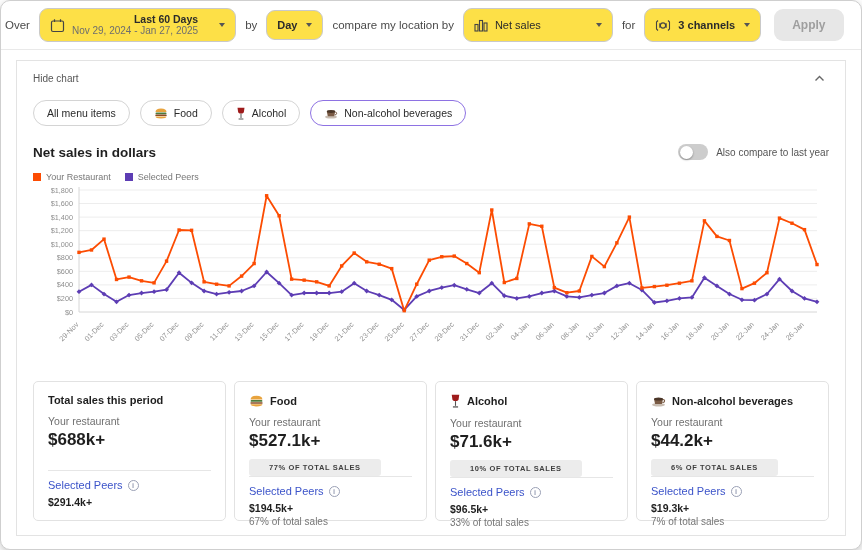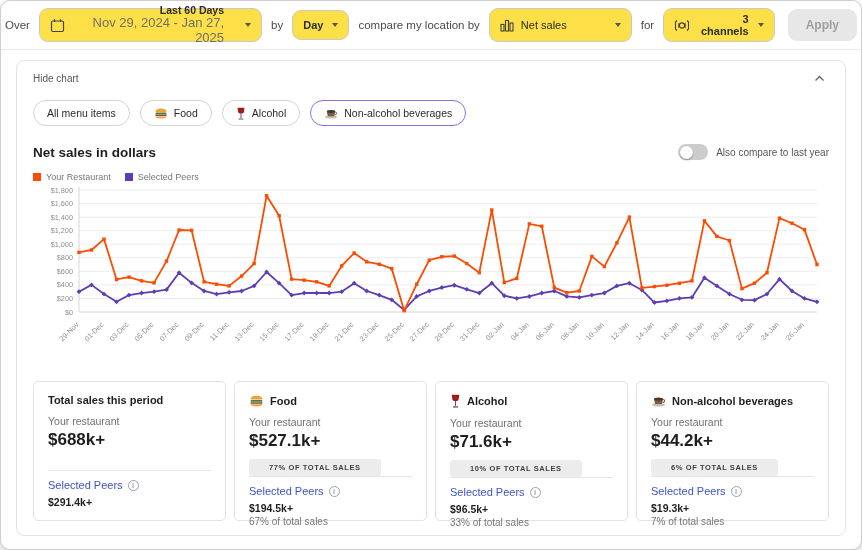--- a/index.html
+++ b/index.html
@@ -12,32 +12,32 @@
   }
   
   .toolbar { display:flex; align-items:center; gap:9px; padding:8px 4px; height:48px; }
   .tb-label { font-size:11.5px; color:#4a4a4a; white-space:nowrap; }
   .dd {
     display:flex; align-items:center; gap:7px; border:1px solid #c9c9c9;
     border-radius:9px; padding:4px 10px; background:#fde047; cursor:pointer; height:34px;text-align:right;
   }
   .dd-texts { display:flex; flex-direction:column; line-height:1.15; }
   .dd-primary { font-size:10.5px; font-weight:700; color:#2b2b2b; }
-  .dd-secondary { font-size:13px; color:#6e6e6e; }
+  .dd-secondary { font-size:10px; color:#6e6e6e; }
   .dd-single { font-size:11px; font-weight:700; color:#2b2b2b; }
   .dd-plain { font-size:11px; color:#2b2b2b; }
   .caret { width:0; height:0; border-left:3.5px solid transparent; border-right:3.5px solid transparent; border-top:4.5px solid #555; margin-left:2px; }
   .btn-apply {
     border:none; background:#e7e7e7; color:#9e9e9e; font-weight:700; font-size:12px;
     padding:9px 18px; border-radius:9px; margin-left:4px; font-family:inherit;
   }
   .tb-divider { height:1px; background:#e9e9e9; }
   
   .panel {
-    margin:10px 15px 4px; border:1px solid #e3e3e3; border-radius:8px;
+    margin:10px 15px 4px; border:1px solid #e3e3e3; border-radius:0;
     padding:12px 16px 14px; height:476px; display:flex; flex-direction:column;
   }
   .panel-head { display:flex; justify-content:space-between; align-items:center; }
   .hide-chart { font-size:10px; color:#565656; cursor:pointer; }
   .chevron-btn { cursor:pointer; padding:2px 4px; }
   
   .chips { display:flex; gap:10px; margin:16px 0 18px; }
   .chip {
     display:flex; align-items:center; gap:6px; border:1px solid #d4d4d4; border-radius:15px;
     padding:5px 13px; font-size:10.5px; color:#2b2b2b; cursor:pointer; background:#fff; height:26px;

